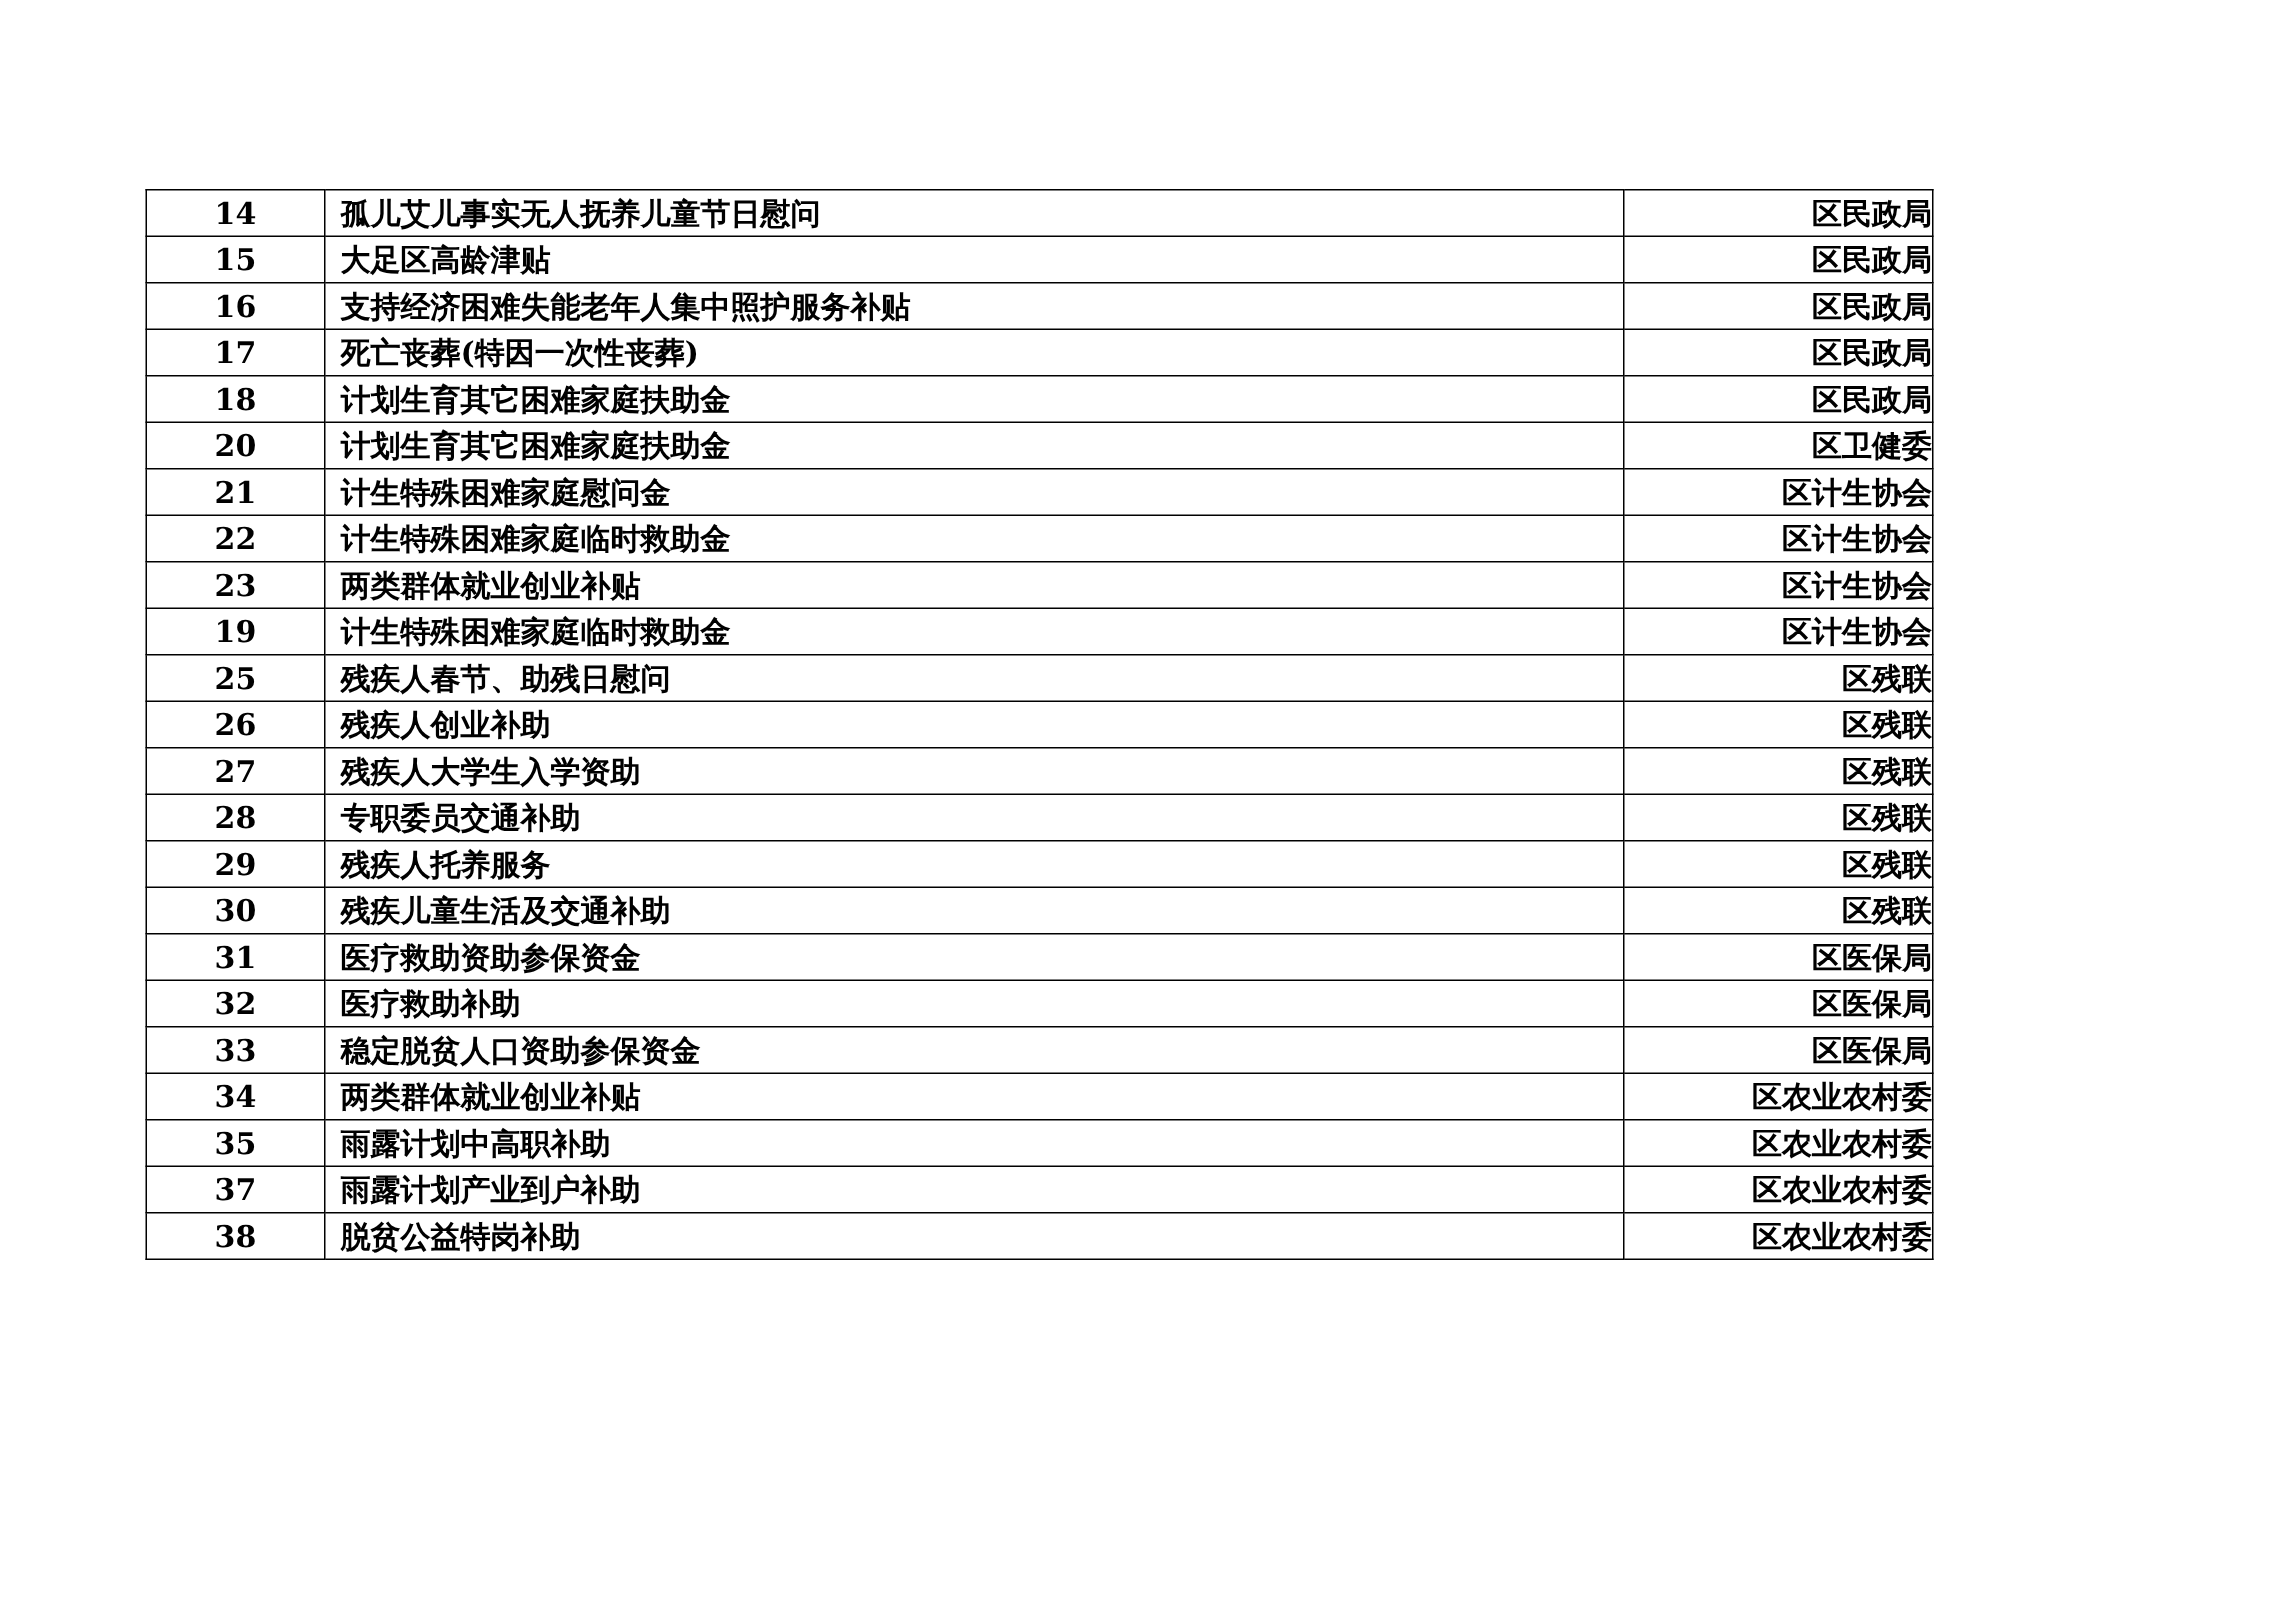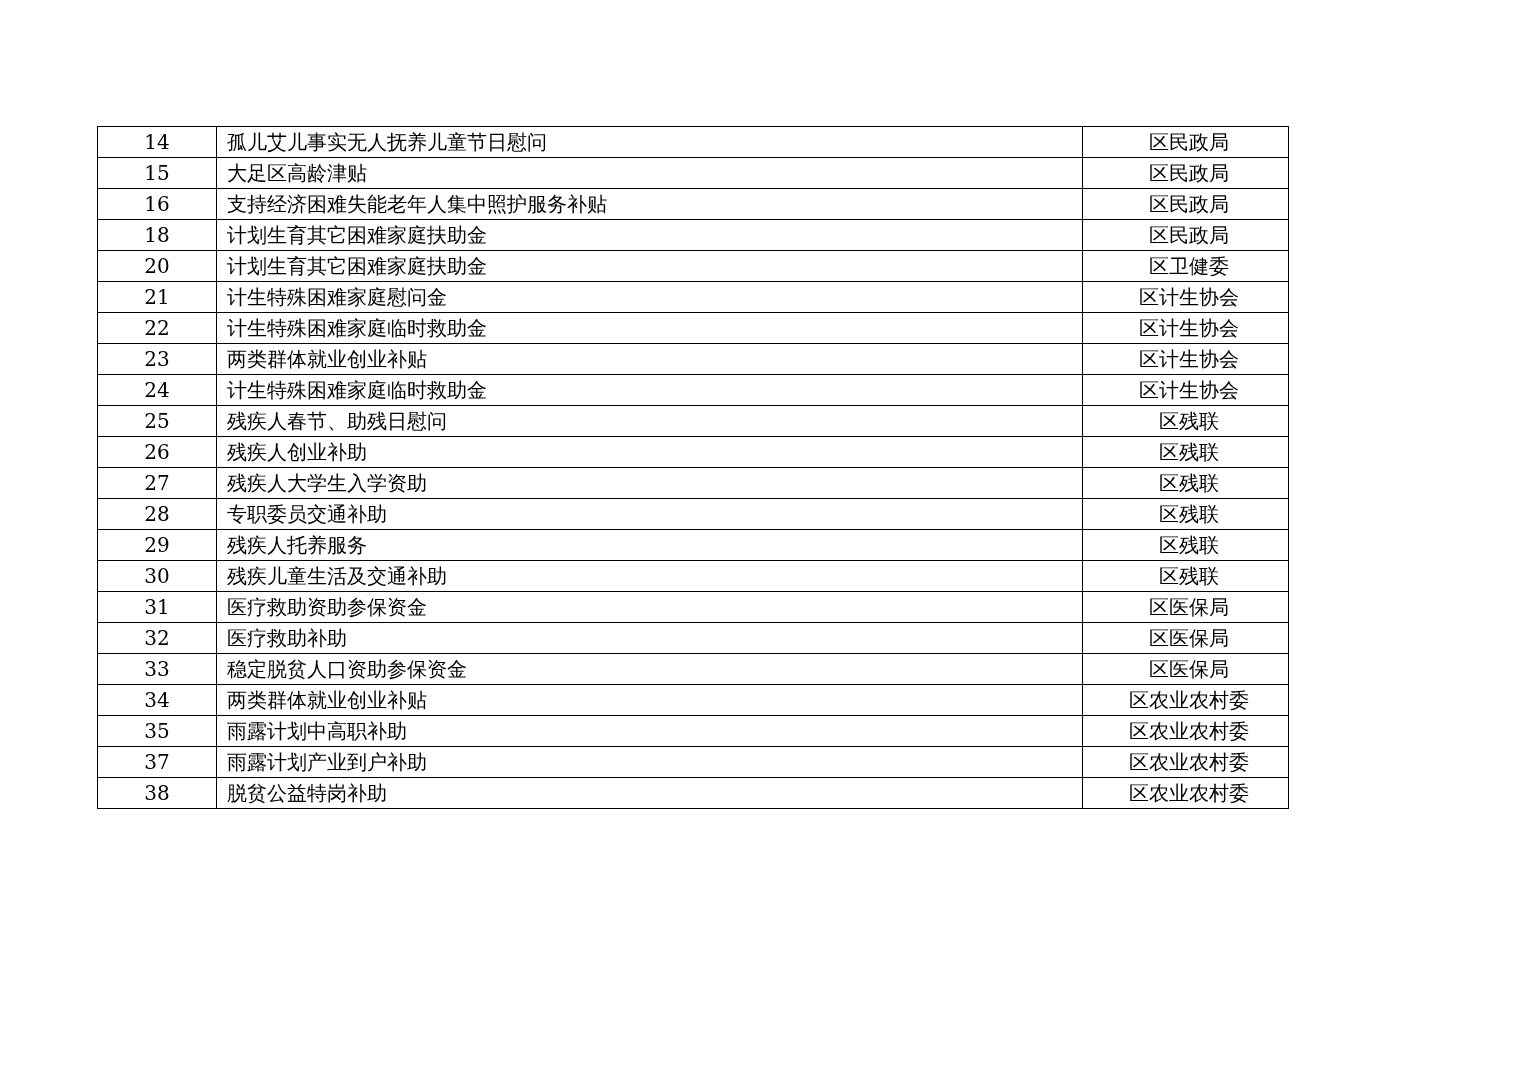--- a/index.html
+++ b/index.html
@@ -15,20 +15,21 @@
     position: relative;
     overflow: hidden;
   }
   .page {
     position: absolute;
     left: 0;
     top: 0;
     width: 1519px;
     height: 894px;
     background: #ffffff;
+    font-weight: bold;
   }
   .doc-table {
     position: absolute;
     left: 97px;
     top: 126px;
     width: 1171px;
     border-collapse: collapse;
     table-layout: fixed;
   }
   .doc-table td {
@@ -44,21 +45,21 @@
     width: 118px;
     text-align: center;
   }
   .col-name {
     width: 855px;
     text-align: left;
     padding-left: 10px !important;
   }
   .col-dept {
     width: 198px;
-    text-align: center;
+    text-align: right;
     padding-left: 7px !important;
   }
   .cell-text {
     display: block;
     white-space: nowrap;
     overflow: hidden;
   }
 </style>
 </head>
 <body>
@@ -94,20 +95,31 @@
           </td>
         <td class="col-name">
             <span class="cell-text">支持经济困难失能老年人集中照护服务补贴</span>
           </td>
         <td class="col-dept">
             <span class="cell-text">区民政局</span>
           </td>
       </tr>
       <tr>
         <td class="col-num">
+            <span class="cell-text">17</span>
+          </td>
+        <td class="col-name">
+            <span class="cell-text">死亡丧葬(特因一次性丧葬)</span>
+          </td>
+        <td class="col-dept">
+            <span class="cell-text">区民政局</span>
+          </td>
+      </tr>
+      <tr>
+        <td class="col-num">
             <span class="cell-text">18</span>
           </td>
         <td class="col-name">
             <span class="cell-text">计划生育其它困难家庭扶助金</span>
           </td>
         <td class="col-dept">
             <span class="cell-text">区民政局</span>
           </td>
       </tr>
       <tr>
@@ -149,21 +161,21 @@
           </td>
         <td class="col-name">
             <span class="cell-text">两类群体就业创业补贴</span>
           </td>
         <td class="col-dept">
             <span class="cell-text">区计生协会</span>
           </td>
       </tr>
       <tr>
         <td class="col-num">
-            <span class="cell-text">24</span>
+            <span class="cell-text">19</span>
           </td>
         <td class="col-name">
             <span class="cell-text">计生特殊困难家庭临时救助金</span>
           </td>
         <td class="col-dept">
             <span class="cell-text">区计生协会</span>
           </td>
       </tr>
       <tr>
         <td class="col-num">

